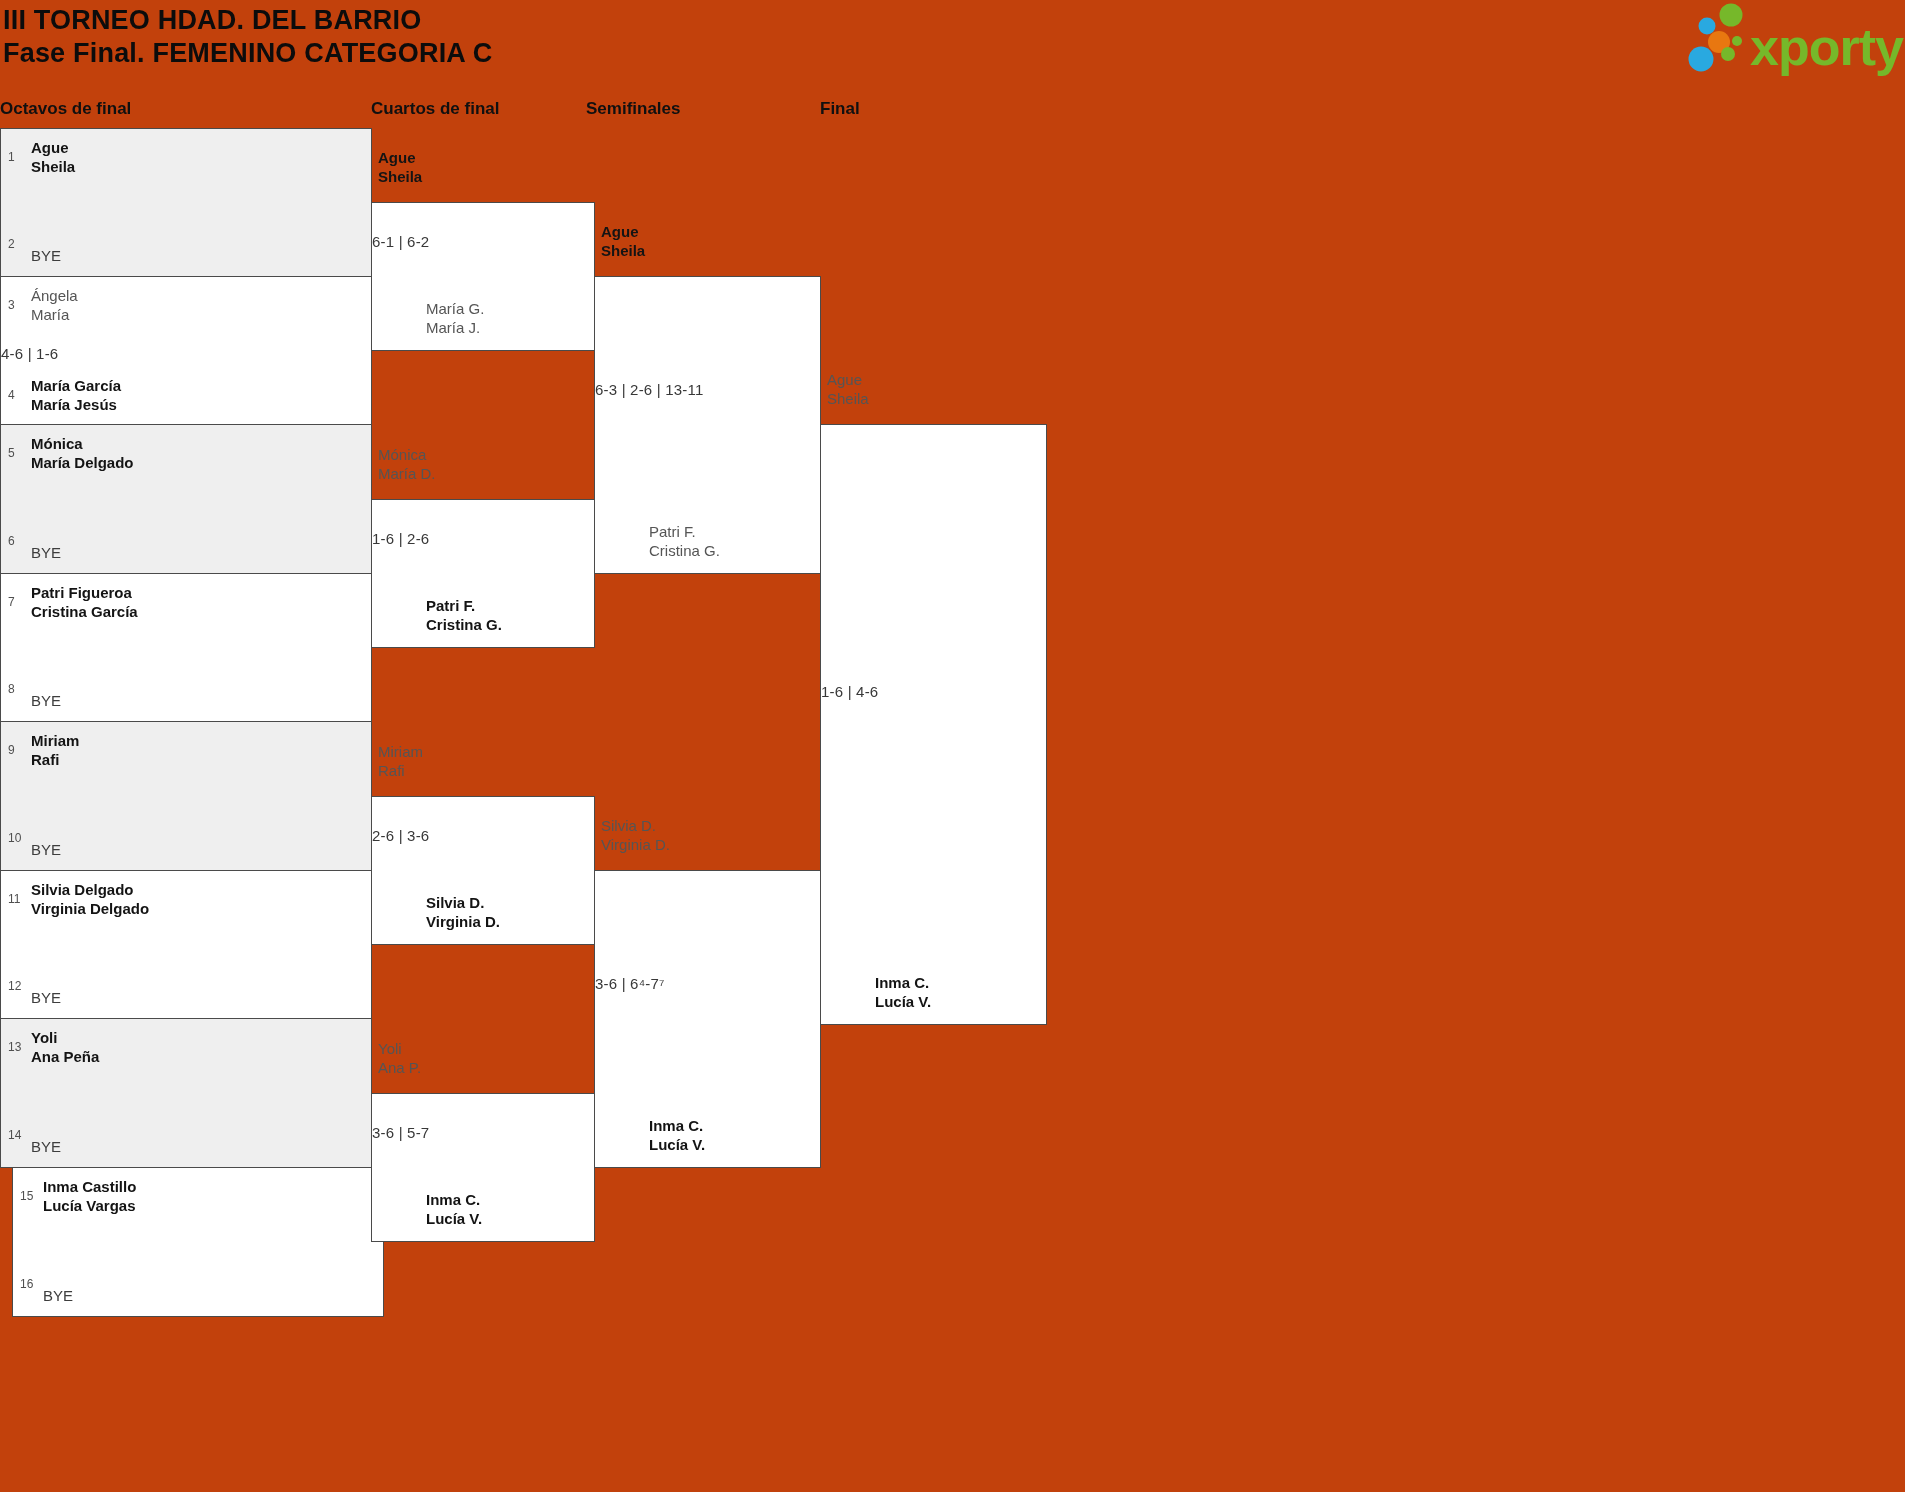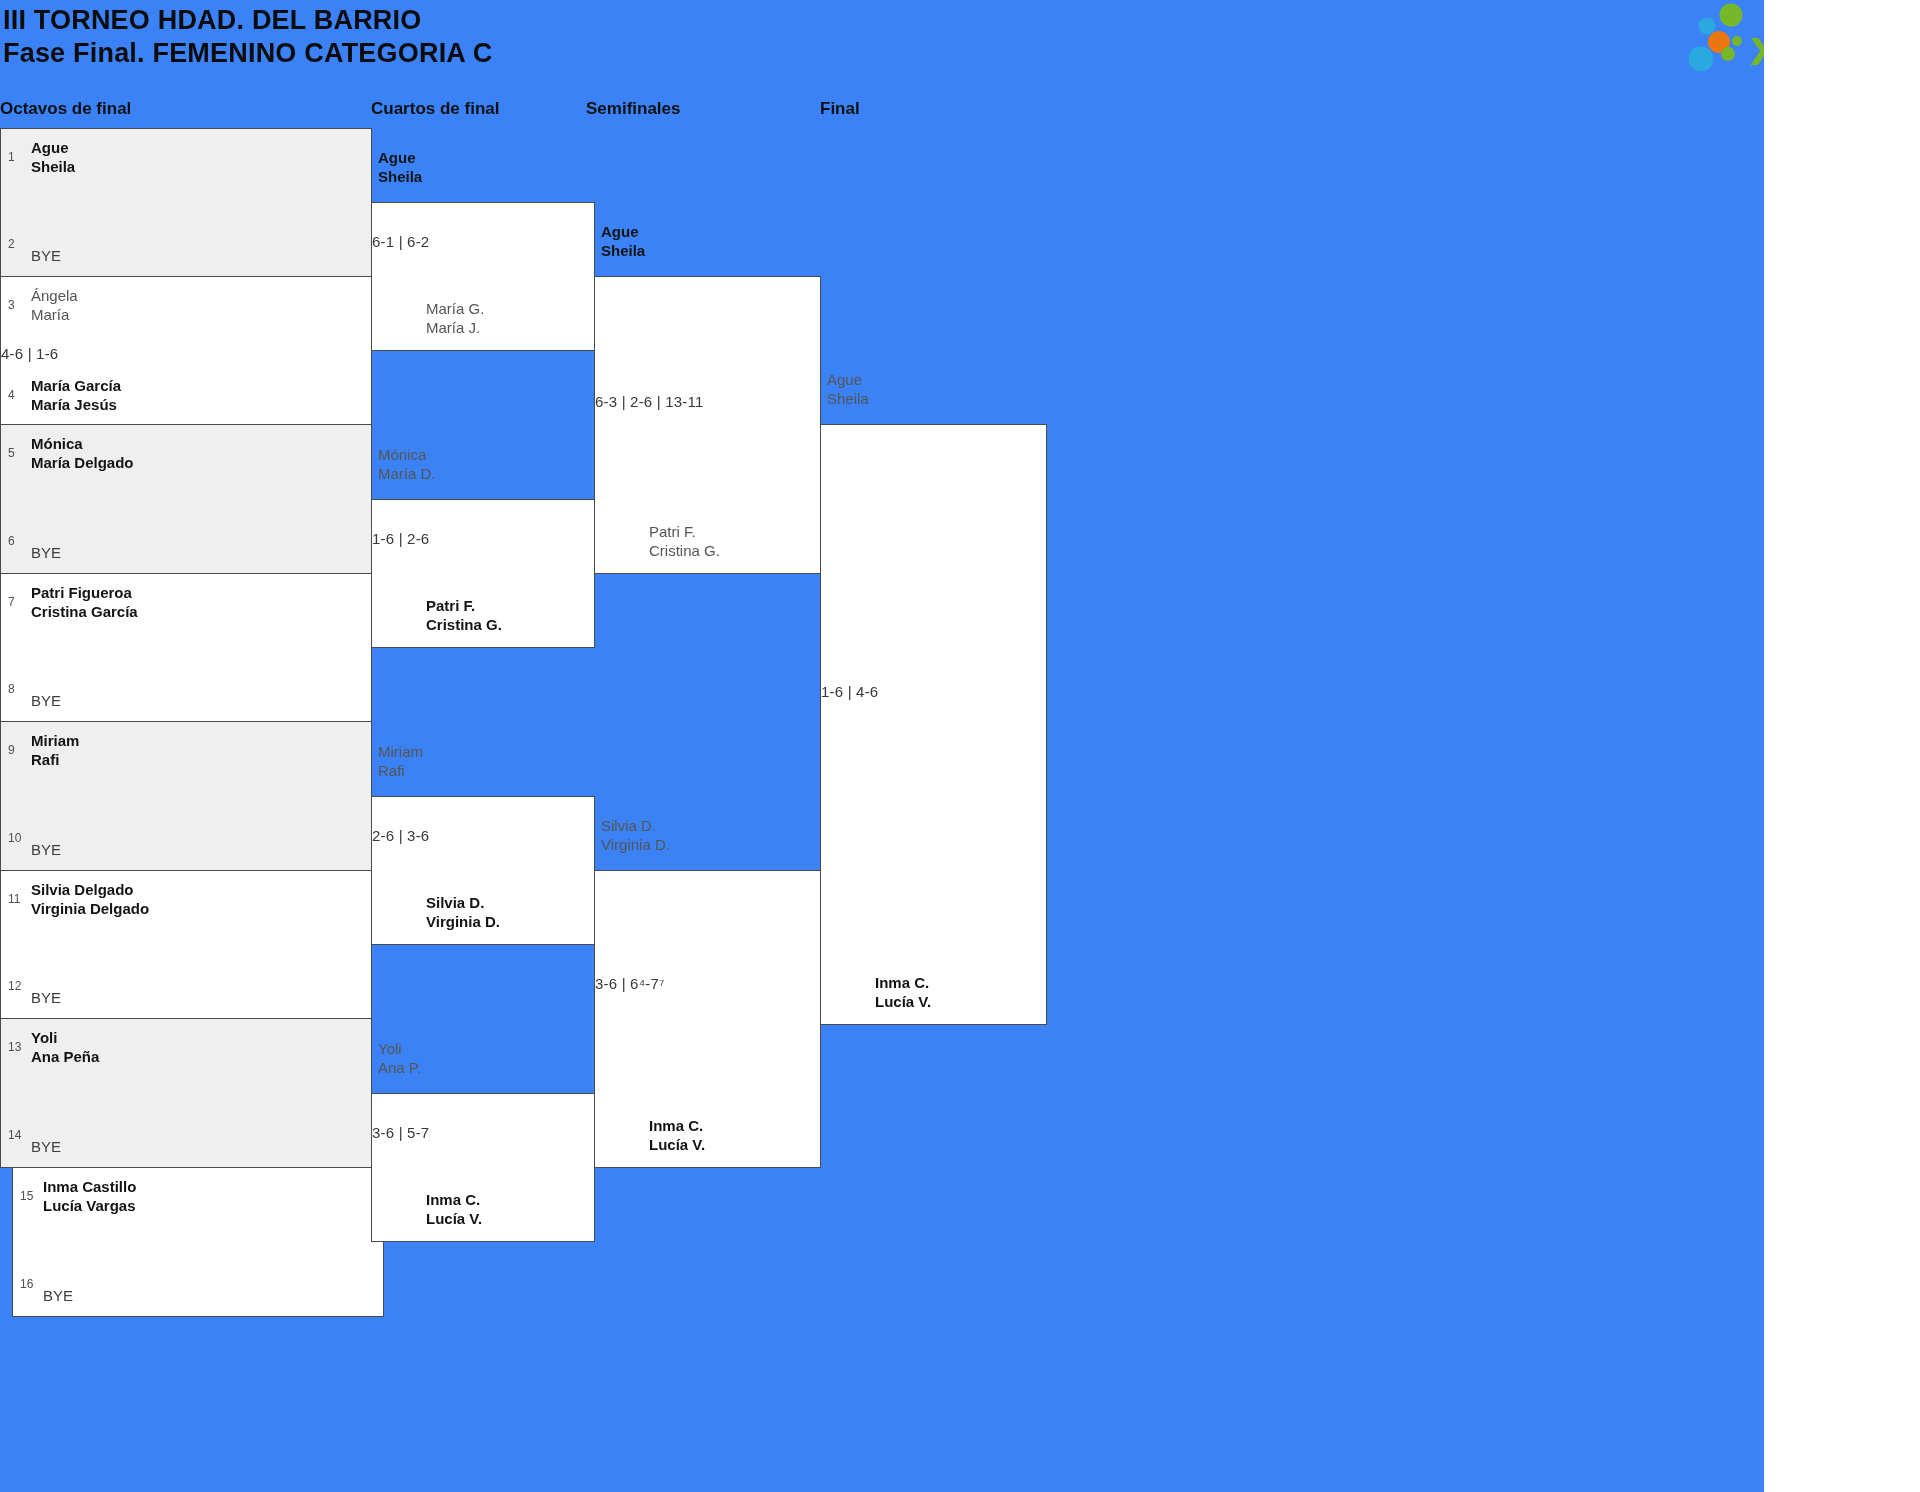--- a/index.html
+++ b/index.html
@@ -1,17 +1,17 @@
 <!DOCTYPE html>
 <html><head>
 <meta charset="utf-8">
 <style>
   html,body{margin:0;padding:0;background:#ffffff;}
   body{width:1920px;height:1492px;font-family:"Liberation Sans",sans-serif;}
-  #page{position:relative;width:1764px;height:1492px;overflow:hidden;background:#3b82f6;}
+  #page{position:relative;width:1905px;height:1492px;overflow:hidden;background:#c2410c;}
 
   .title{position:absolute;left:3px;top:4px;font-size:27px;line-height:33px;font-weight:700;color:#0c0c0c;letter-spacing:.2px;}
 
   .logo{position:absolute;left:1684px;top:2px;width:232px;height:78px;}
 
   .colhead{position:absolute;top:99px;height:22px;text-align:left;font-size:17px;font-weight:700;color:#101010;}
 
   .mbox{position:absolute;box-sizing:border-box;border:1px solid #4a4a4a;background:#ffffff;}
   .mbox.alt{background:#efefef;}
 
@@ -237,21 +237,21 @@
       <div>Inma C.</div>
       <div>Lucía V.</div>
     </div>
   </div>
 
   <div class="mbox" style="left:594px;top:276px;width:227px;height:298px">
     <div class="rlabel t1 winner">
       <div>Ague</div>
       <div>Sheila</div>
     </div>
-    <div class="score" style="top:116px">6-3 | 2-6 | 13-11</div>
+    <div class="score" style="top:104px">6-3 | 2-6 | 13-11</div>
     <div class="rlabel t2 loser">
       <div>Patri F.</div>
       <div>Cristina G.</div>
     </div>
   </div>
 
   <div class="mbox" style="left:594px;top:870px;width:227px;height:298px">
     <div class="rlabel t1 loser">
       <div>Silvia D.</div>
       <div>Virginia D.</div>

